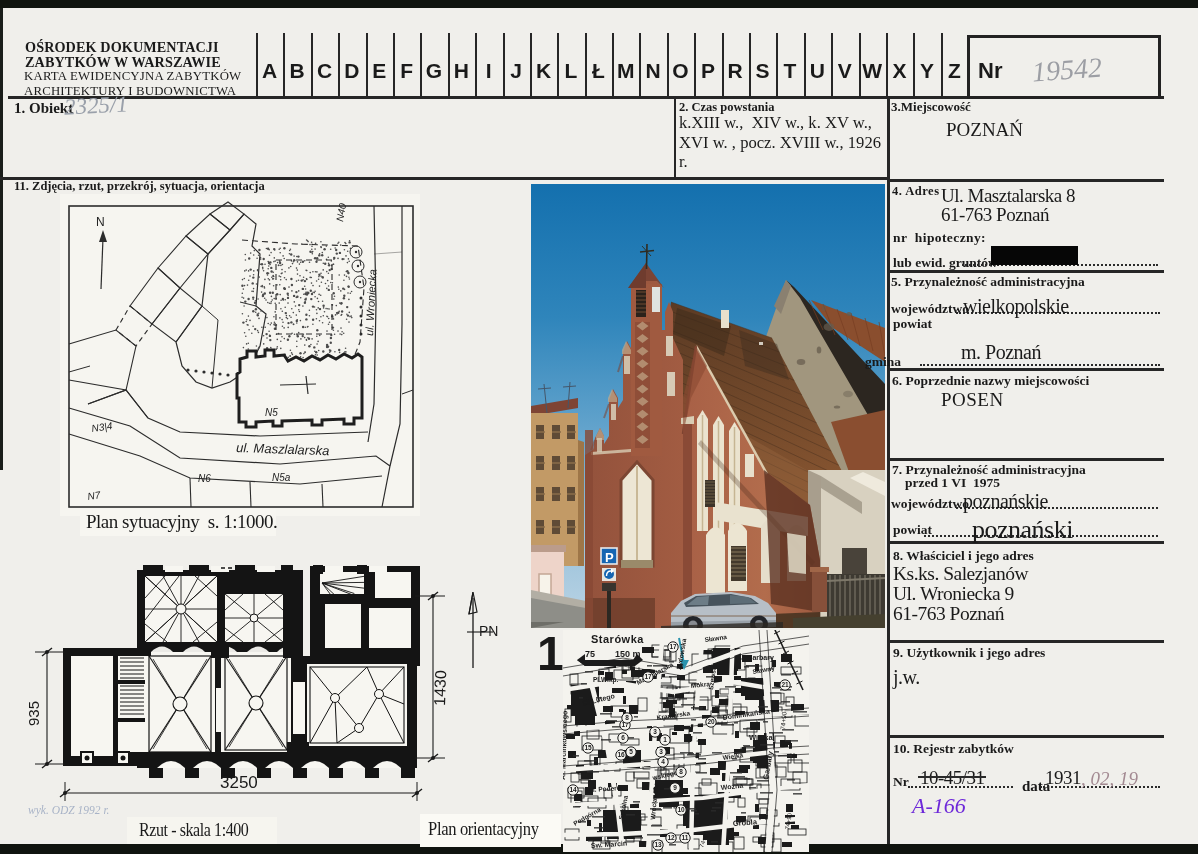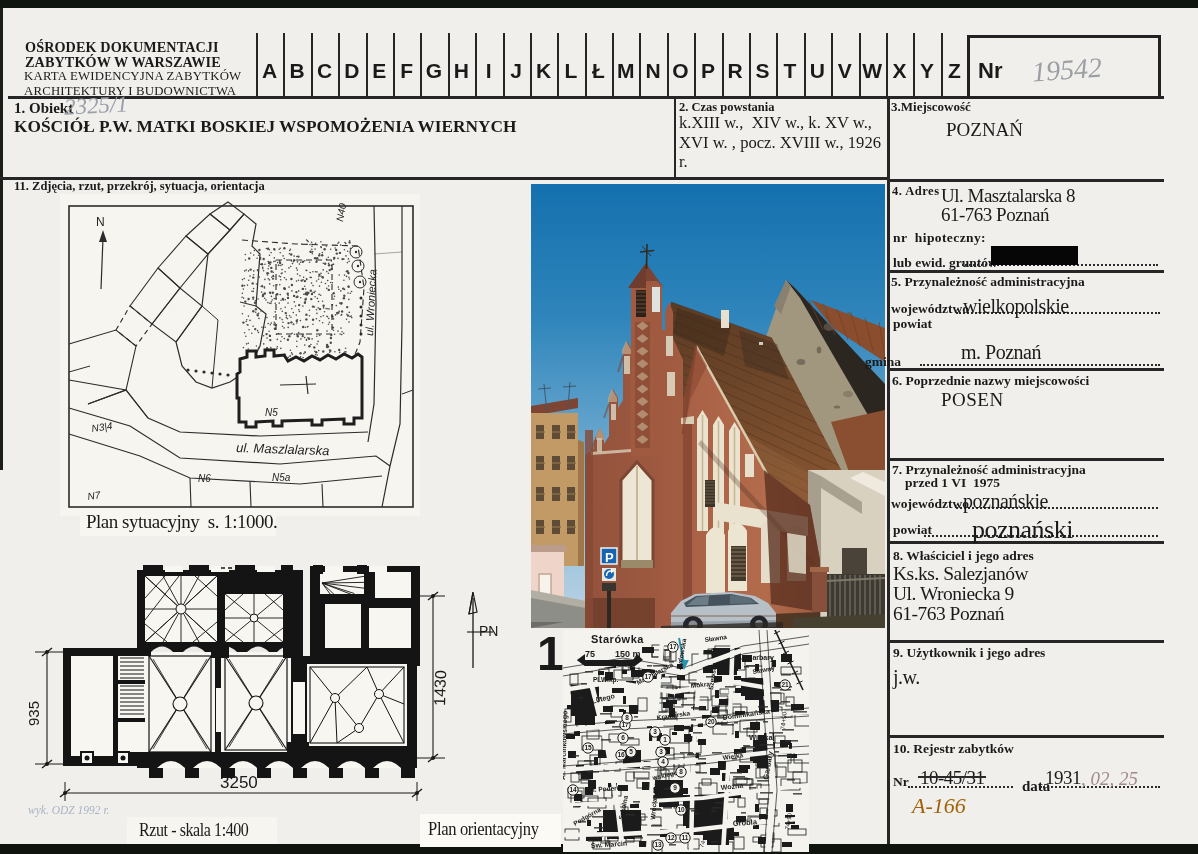--- a/index.html
+++ b/index.html
@@ -83,21 +83,20 @@
 <div class="abs sans b" style="left:940.6px;top:59px;width:27.4px;text-align:center;font-size:21px">Z</div>
 <div class="abs" style="left:967px;top:35px;width:188px;height:58px;border:3px solid #222"></div>
 <div class="abs sans b" style="left:978px;top:58px;font-size:22px">Nr</div>
 <div class="pencil" style="left:1032px;top:54px;font-size:28px;transform:rotate(-4deg);color:#9c9ea4">19542</div>
 <div class="abs b" style="left:25px;top:39px;font-size:14.2px;letter-spacing:.1px">OŚRODEK DOKUMENTACJI</div>
 <div class="abs b" style="left:25px;top:54px;font-size:14.2px;letter-spacing:.1px">ZABYTKÓW W WARSZAWIE</div>
 <div class="abs" style="left:24px;top:69px;font-size:12.8px;letter-spacing:.2px">KARTA EWIDENCYJNA ZABYTKÓW</div>
 <div class="abs" style="left:24px;top:84px;font-size:12.8px;letter-spacing:.2px">ARCHITEKTURY I BUDOWNICTWA</div>
 <div class="abs b" style="left:14px;top:100px;font-size:15px">1. Obiekt</div>
 <div class="pencil" style="left:64px;top:93px;font-size:23px;transform:rotate(-3deg);color:#9aa0aa">2325/1</div>
-<div class="abs b" style="left:14px;top:117px;font-size:17.3px;letter-spacing:0px">KOŚCIÓŁ P.W. MATKI BOSKIEJ WSPOMOŻENIA WIERNYCH</div>
 <div class="abs b" style="left:679px;top:100px;font-size:12.5px">2. Czas powstania</div>
 <div class="abs" style="left:679px;top:113px;font-size:16.6px;line-height:19.5px;white-space:nowrap">k.XIII w.,&nbsp; XIV w., k. XV w.,<br>XVI w. , pocz. XVIII w., 1926<br>r.</div>
 <div class="abs b" style="left:891px;top:99px;font-size:13px">3.Miejscowość</div>
 <div class="abs" style="left:946px;top:119px;font-size:19px;letter-spacing:0px">POZNAŃ</div>
 <div class="abs b" style="left:14px;top:179px;font-size:12.5px">11. Zdjęcia, rzut, przekrój, sytuacja, orientacja</div>
 <svg class="abs" style="left:60px;top:194px" width="360" height="322" viewBox="0 0 360 322">
 <rect x="0" y="0" width="360" height="322" fill="#f6f5f0"></rect>
 <rect x="9" y="12" width="344" height="301" fill="none" stroke="#2c2c2c" stroke-width="1.6"></rect>
 <line x1="43" y1="44" x2="41" y2="95" stroke="#2c2c2c" stroke-width="1.2"></line>
 <polygon points="43,36 39,48 47,48" fill="#2c2c2c"></polygon>
@@ -1791,22 +1790,22 @@
 <div class="abs b" style="left:893px;top:645px;font-size:13.5px">9. Użytkownik i jego adres</div>
 <div class="abs fill" style="left:893px;top:666px;font-size:20px">j.w.</div>
 <div class="abs b" style="left:893px;top:741px;font-size:13.5px">10. Rejestr zabytków</div>
 <div class="abs b" style="left:893px;top:774px;font-size:13.5px">Nr</div>
 <div class="lead" style="left:908px;top:786px;width:105px"></div>
 <div class="abs fill" style="left:920px;top:767px;font-size:19px">10-45/31</div>
 <div class="abs" style="left:918px;top:776px;width:68px;height:2px;background:#2a2a2a"></div>
 <div class="abs b" style="left:1022px;top:778px;font-size:15px">data</div>
 <div class="lead" style="left:1040px;top:786px;width:120px"></div>
 <div class="abs fill" style="left:1045px;top:767px;font-size:19px">1931</div>
-<div class="pencil" style="left:1081px;top:768px;font-size:19px;color:#a38a92">, 02, 25</div>
-<div class="pencil" style="left:912px;top:793px;font-size:22px;color:#a16207">A-166</div>
+<div class="pencil" style="left:1081px;top:768px;font-size:19px;color:#a38a92">, 02, 19</div>
+<div class="pencil" style="left:912px;top:793px;font-size:22px;color:#6d28d9">A-166</div>
 <div class="abs" style="left:80px;top:509px;width:196px;height:27px;background:#f7f6f1"></div>
 <div class="abs" style="left:86px;top:511px;font-size:19px;letter-spacing:-0.5px">Plan sytuacyjny&nbsp; s. 1:1000.</div>
 <div class="abs" style="left:127px;top:817px;width:150px;height:27px;background:#f6f5ef"></div>
 <div class="abs" style="left:139px;top:819px;font-size:19.5px;letter-spacing:-0.5px;transform:scaleX(0.82);transform-origin:left">Rzut - skala 1:400</div>
 <div class="abs" style="left:420px;top:814px;width:141px;height:33px;background:#fbfaf5"></div>
 <div class="abs" style="left:428px;top:818px;font-size:19.5px;letter-spacing:-0.4px;transform:scaleX(0.85);transform-origin:left">Plan orientacyjny</div>
 <div class="abs b" style="left:537px;top:626px;font-size:48px;font-family:'Liberation Sans',sans-serif">1</div>
 <div class="abs" style="left:28px;top:804px;font-size:11.5px;color:#8a9ab8;opacity:.7;font-style:italic">wyk. ODZ 1992 r.</div>
 </div>
 </body></html>

